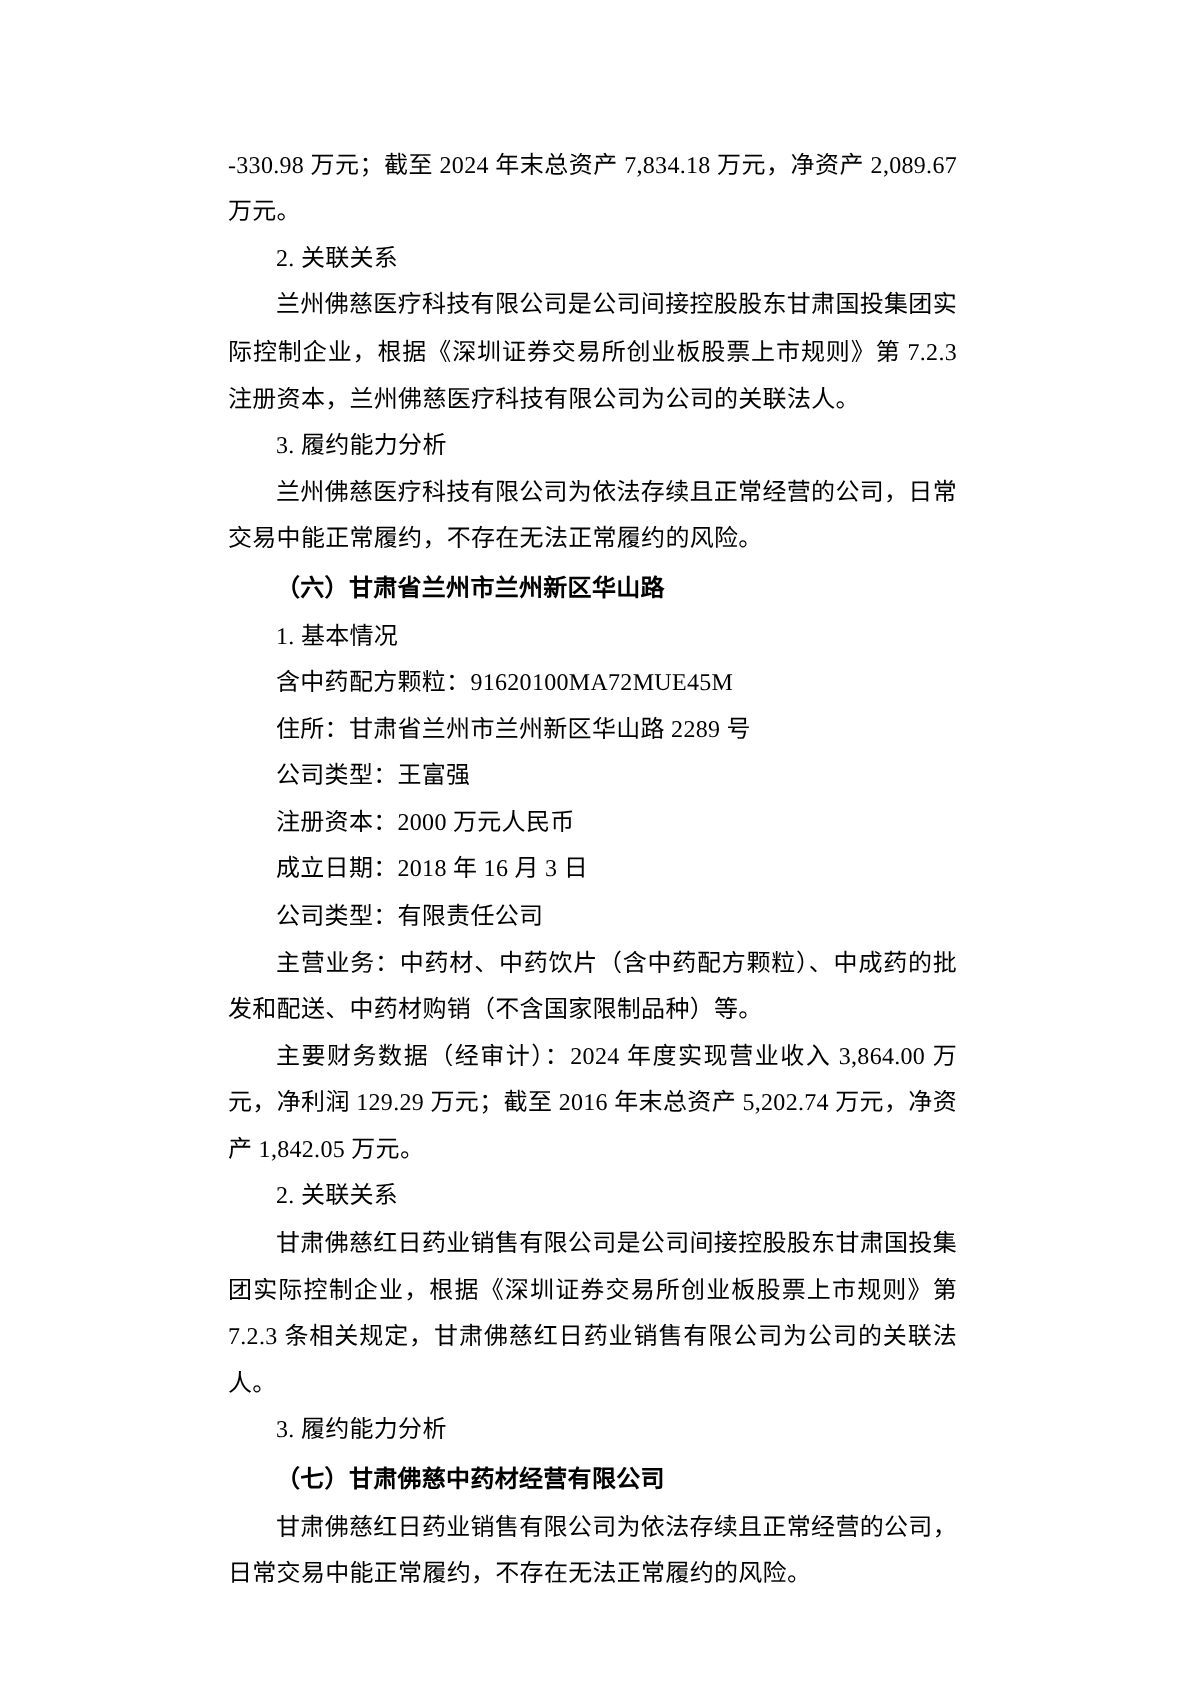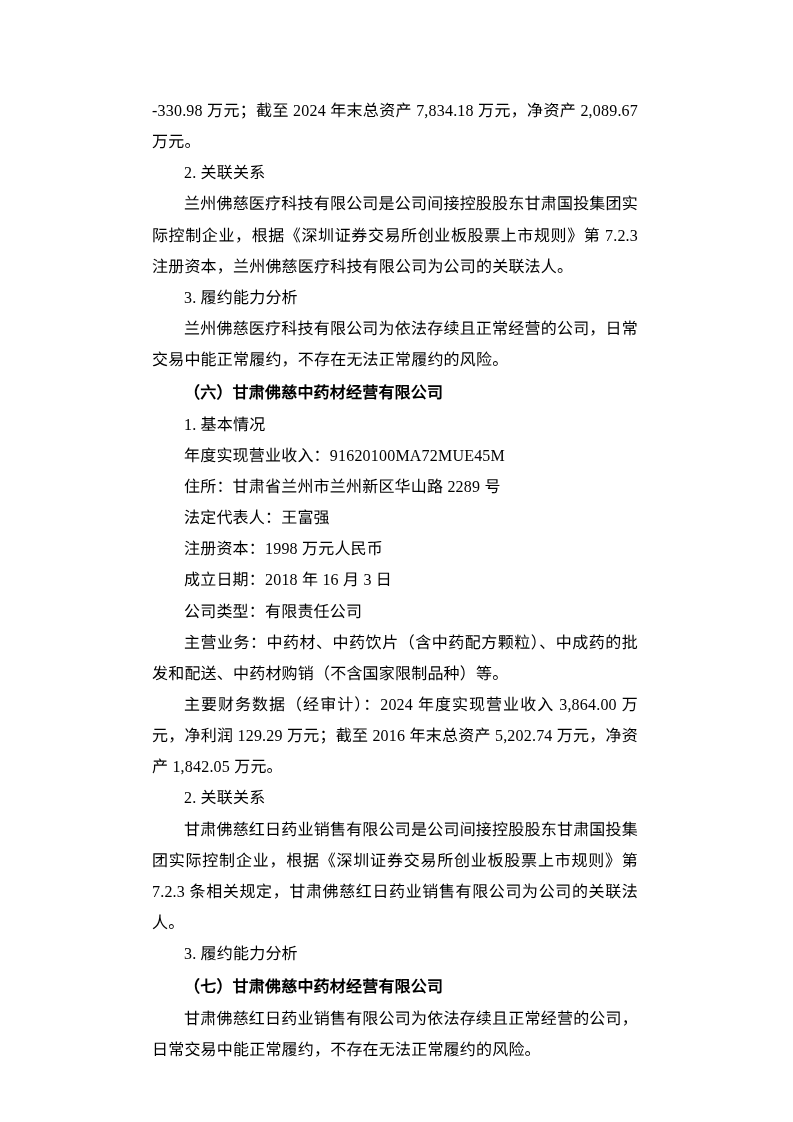--- a/index.html
+++ b/index.html
@@ -39,26 +39,26 @@
 </style>
 </head>
 <body>
 
 <div class="page">
   <p>-330.98 万元；截至 2024 年末总资产 7,834.18 万元，净资产 2,089.67 万元。</p>
   <p class="indent">2. 关联关系</p>
   <p class="indent">兰州佛慈医疗科技有限公司是公司间接控股股东甘肃国投集团实际控制企业，根据《深圳证券交易所创业板股票上市规则》第 7.2.3 注册资本，兰州佛慈医疗科技有限公司为公司的关联法人。</p>
   <p class="indent">3. 履约能力分析</p>
   <p class="indent">兰州佛慈医疗科技有限公司为依法存续且正常经营的公司，日常交易中能正常履约，不存在无法正常履约的风险。</p>
-  <p class="indent section-heading">（六）甘肃佛慈中药材经营有限公司</p>
+  <p class="indent section-heading">（六）甘肃省兰州市兰州新区华山路</p>
   <p class="indent">1. 基本情况</p>
-  <p class="indent">年度实现营业收入：91620100MA72MUE45M</p>
+  <p class="indent">含中药配方颗粒：91620100MA72MUE45M</p>
   <p class="indent">住所：甘肃省兰州市兰州新区华山路 2289 号</p>
-  <p class="indent">法定代表人：王富强</p>
-  <p class="indent">注册资本：1998 万元人民币</p>
+  <p class="indent">公司类型：王富强</p>
+  <p class="indent">注册资本：2000 万元人民币</p>
   <p class="indent">成立日期：2018 年 16 月 3 日</p>
   <p class="indent">公司类型：有限责任公司</p>
   <p class="indent">主营业务：中药材、中药饮片（含中药配方颗粒）、中成药的批发和配送、中药材购销（不含国家限制品种）等。</p>
   <p class="indent">主要财务数据（经审计）：2024 年度实现营业收入 3,864.00 万元，净利润 129.29 万元；截至 2016 年末总资产 5,202.74 万元，净资产 1,842.05 万元。</p>
   <p class="indent">2. 关联关系</p>
   <p class="indent">甘肃佛慈红日药业销售有限公司是公司间接控股股东甘肃国投集团实际控制企业，根据《深圳证券交易所创业板股票上市规则》第 7.2.3 条相关规定，甘肃佛慈红日药业销售有限公司为公司的关联法人。</p>
   <p class="indent">3. 履约能力分析</p>
   <p class="indent section-heading">（七）甘肃佛慈中药材经营有限公司</p>
   <p class="indent">甘肃佛慈红日药业销售有限公司为依法存续且正常经营的公司，日常交易中能正常履约，不存在无法正常履约的风险。</p>
 </div>

